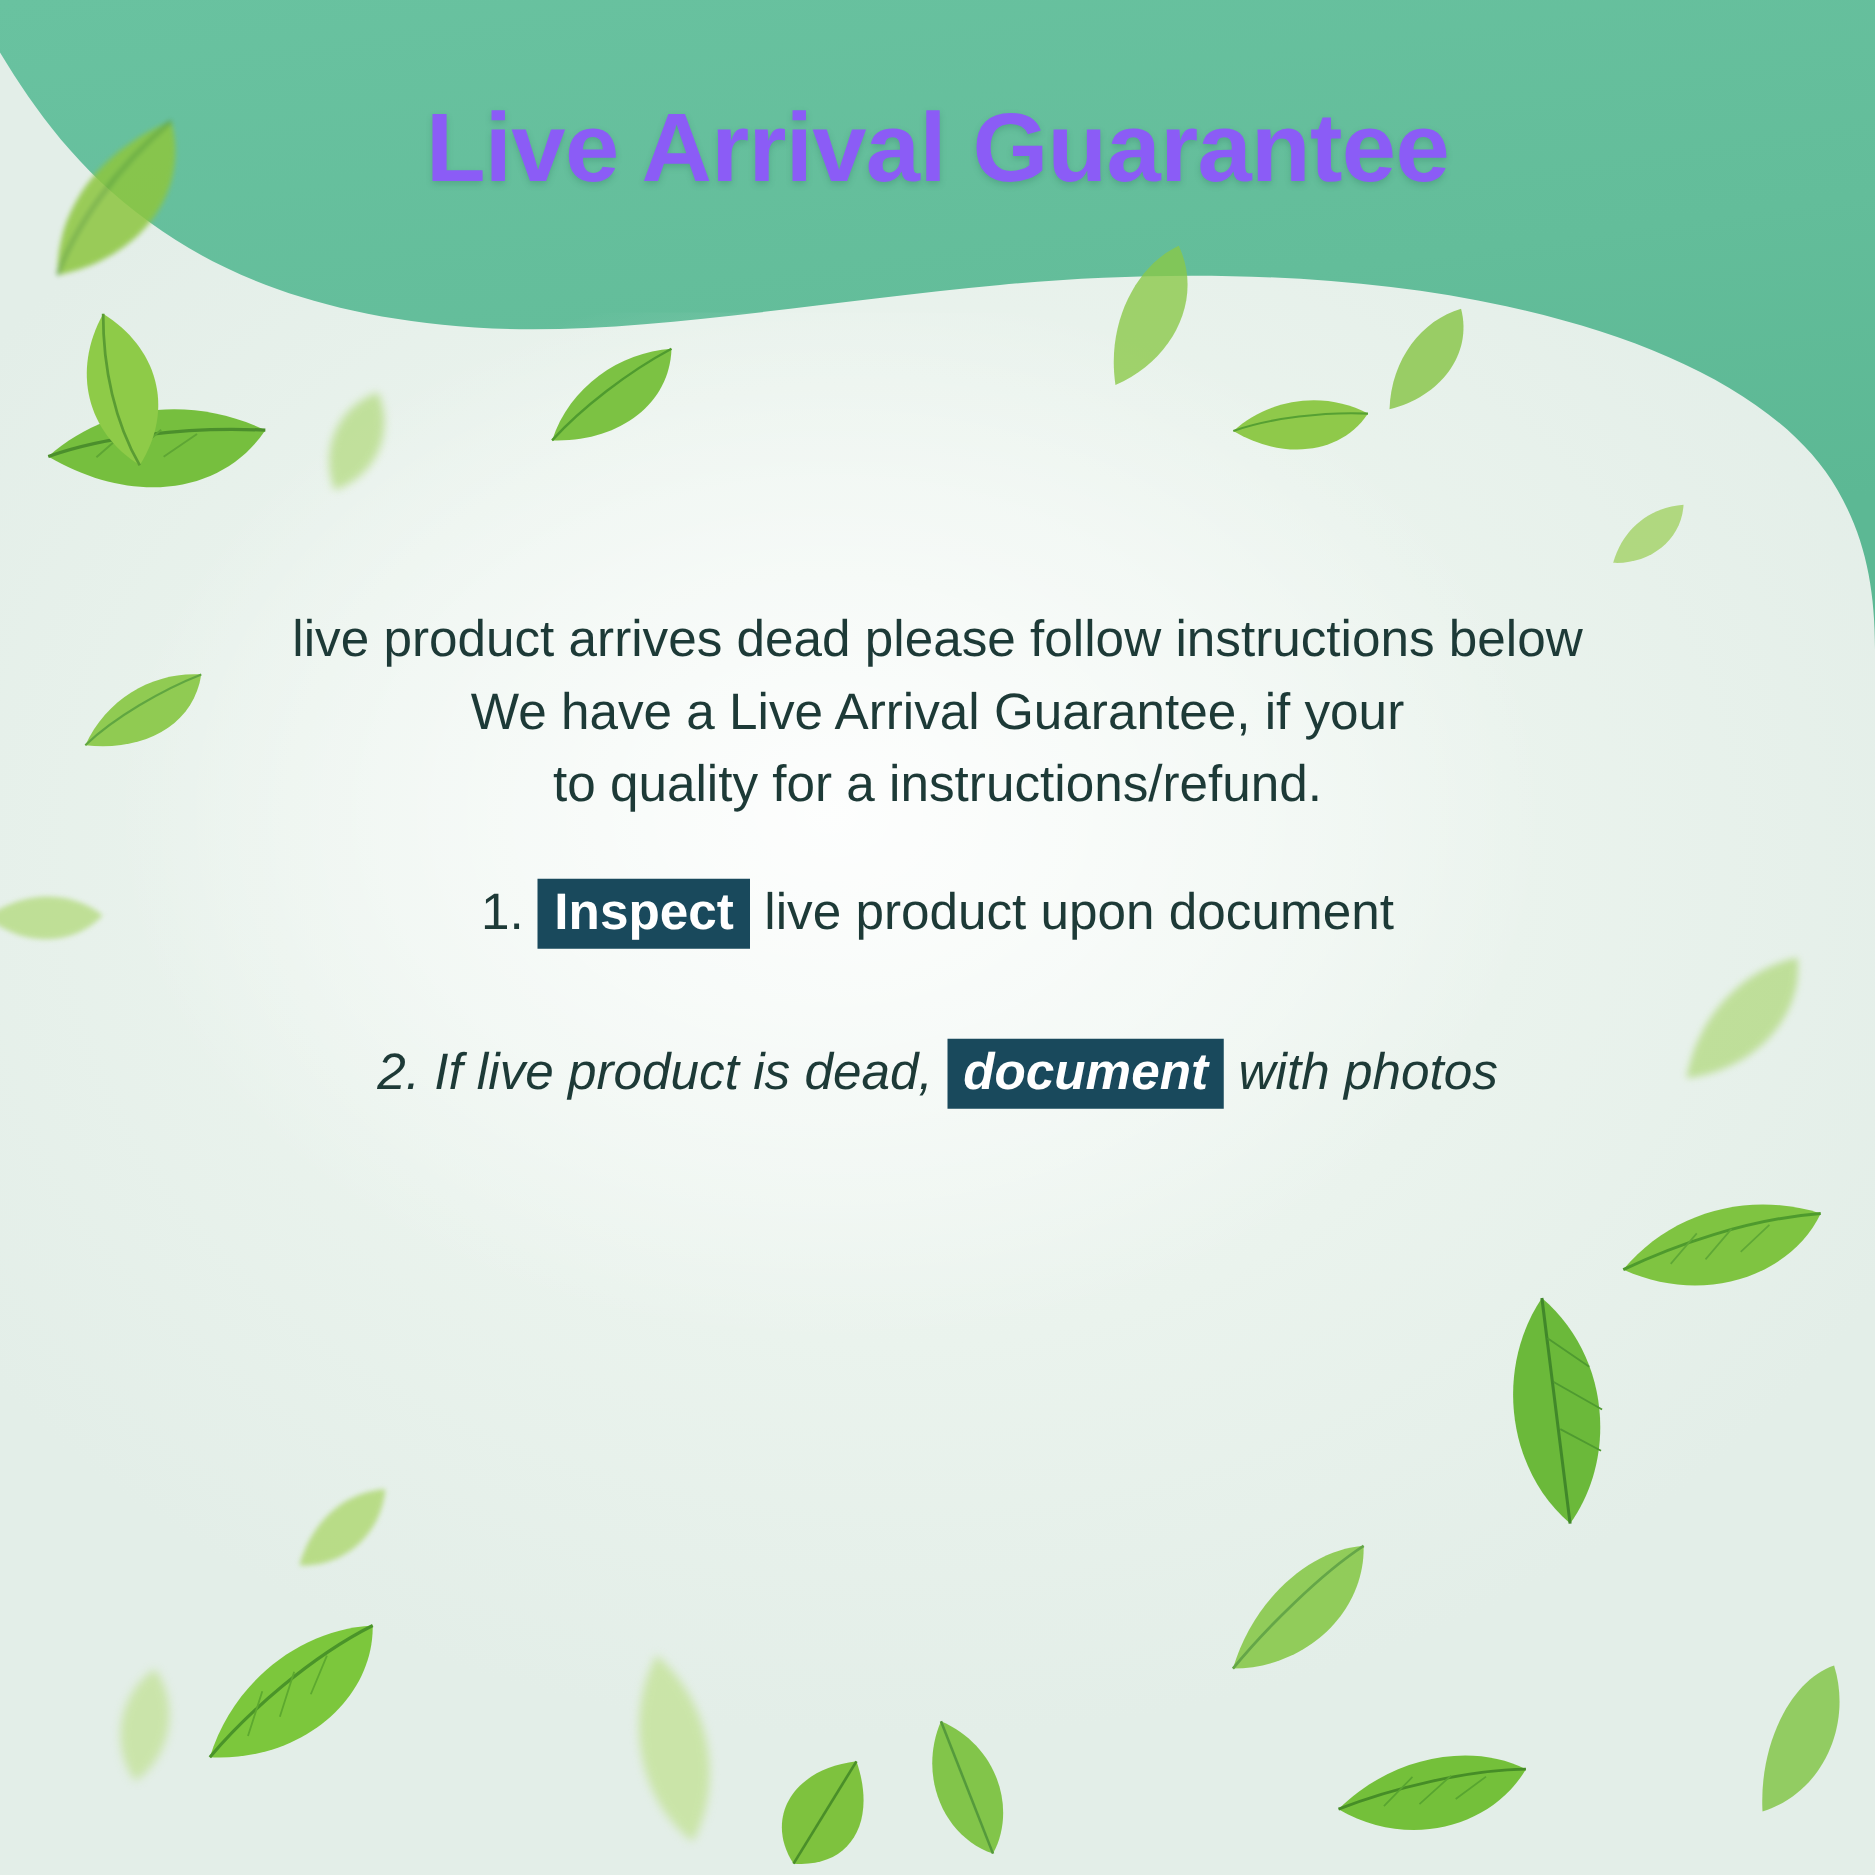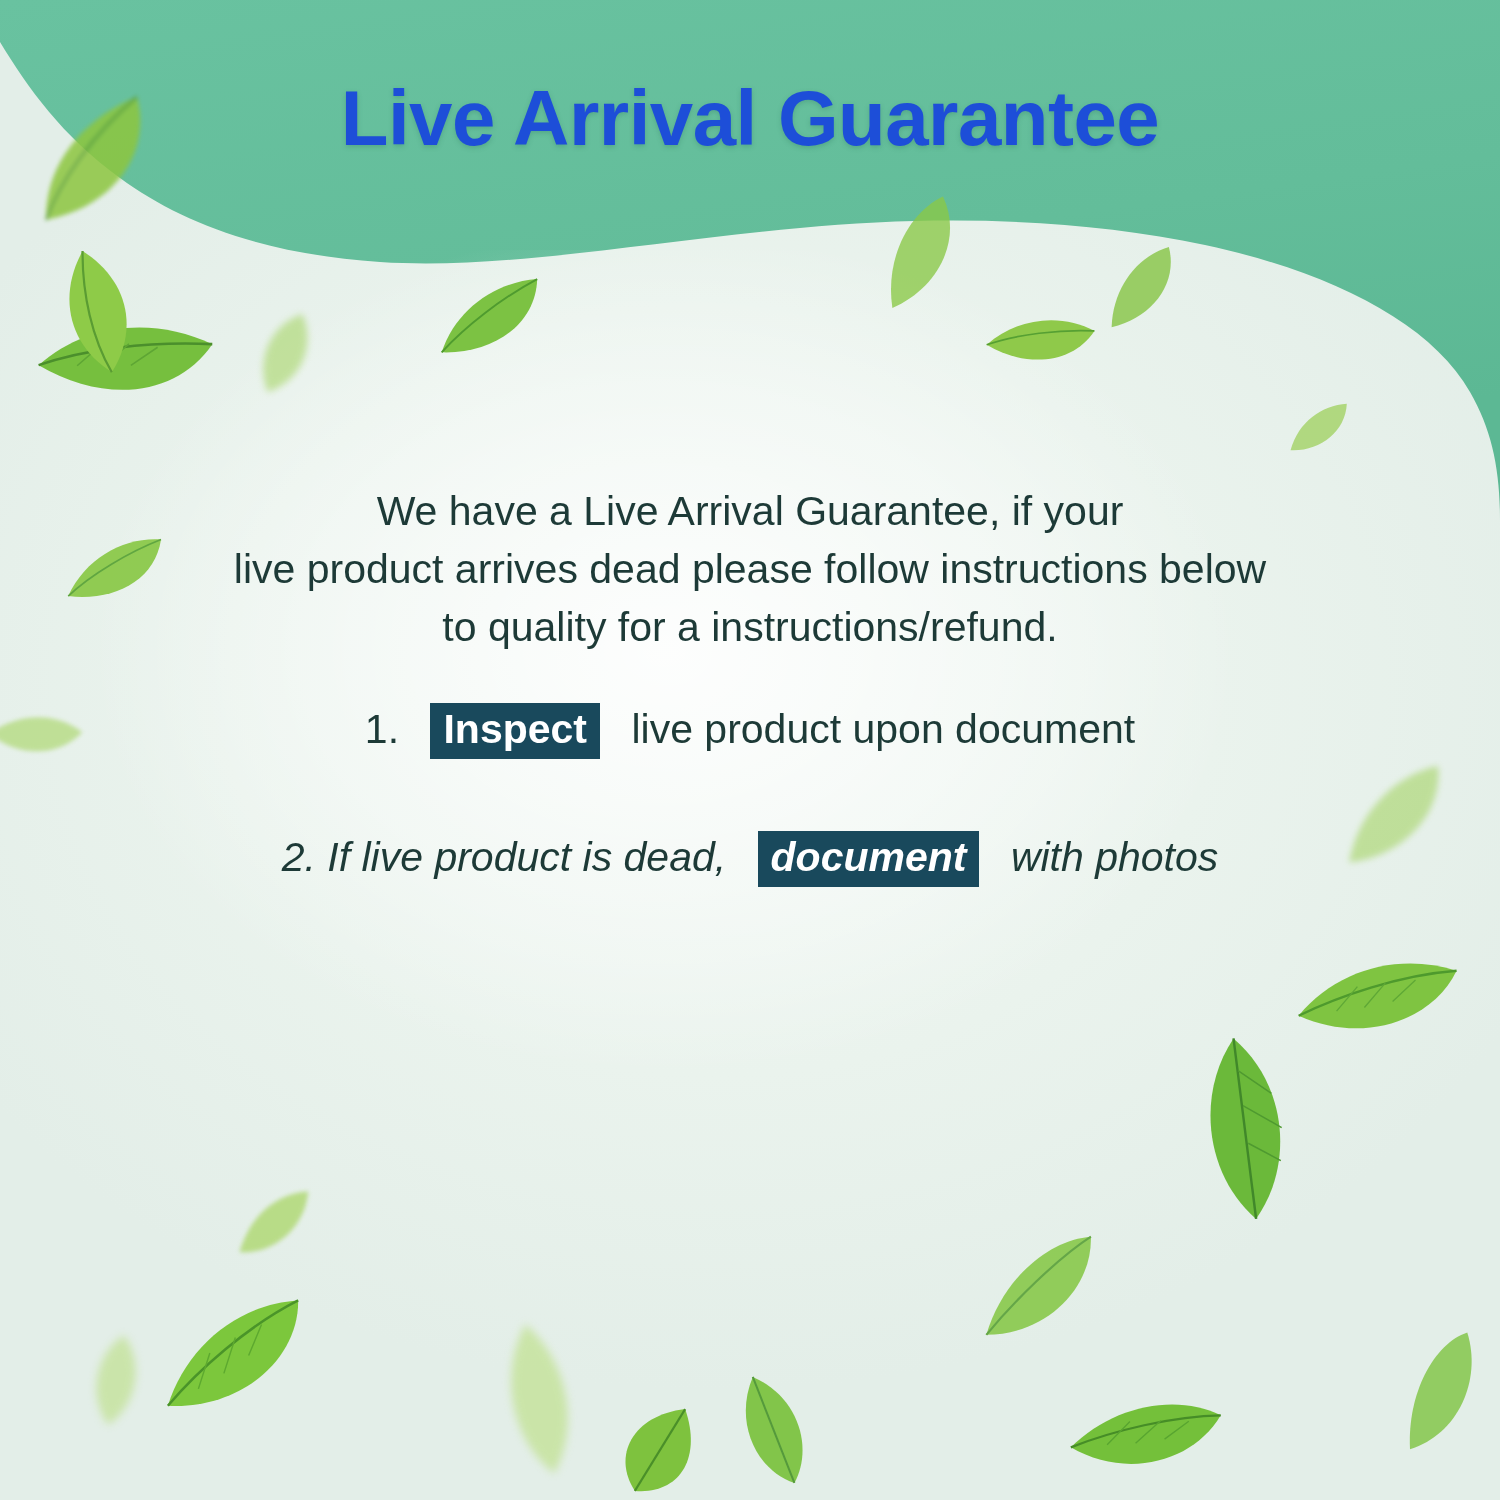--- a/index.html
+++ b/index.html
@@ -58,21 +58,21 @@
     inset: 0;
     z-index: 5;
   }
 
   .title {
     position: absolute;
     top: 78px;
     left: 0;
     width: 1500px;
     text-align: center;
-    color: #1d4ed8;
+    color: #8b5cf6;
     font-size: 78px;
     font-weight: bold;
     letter-spacing: -0.5px;
     line-height: 1.05;
     text-shadow: 0 2px 5px rgba(40,110,85,0.28);
   }
 
   .intro {
     position: absolute;
     top: 482px;
@@ -102,21 +102,21 @@
   }
   .step-1 { margin-bottom: 72px; }
   .step-2 { margin-bottom: 72px; font-style: italic; }
 
   .hl {
     display: inline-block;
     background: #19495c;
     color: #ffffff;
     font-weight: bold;
     padding: 6px 13px 9px 13px;
-    margin: 0 20px;
+    margin: 0 0;
     line-height: 1.0;
     vertical-align: baseline;
   }
 
   .notice {
     position: absolute;
     top: 1110px;
     left: 335px;
     width: 832px;
   }
@@ -271,22 +271,22 @@
       <path d="M4,54 C26,18 66,2 96,10 C86,48 44,66 4,54 Z" fill="#8ac947"></path>
     </svg>
 
   </div>
 
   <div class="content">
 
     <div class="title">Live Arrival Guarantee</div>
 
     <div class="intro">
+      <div>live product arrives dead please follow instructions below</div>
       <div>We have a Live Arrival Guarantee, if your</div>
-      <div>live product arrives dead please follow instructions below</div>
       <div>to quality for a instructions/refund.</div>
     </div>
 
     <div class="steps">
 
       <div class="step step-1">
         <span>1.</span>
         <span class="hl">Inspect</span>
         <span>live product upon document</span>
       </div>

